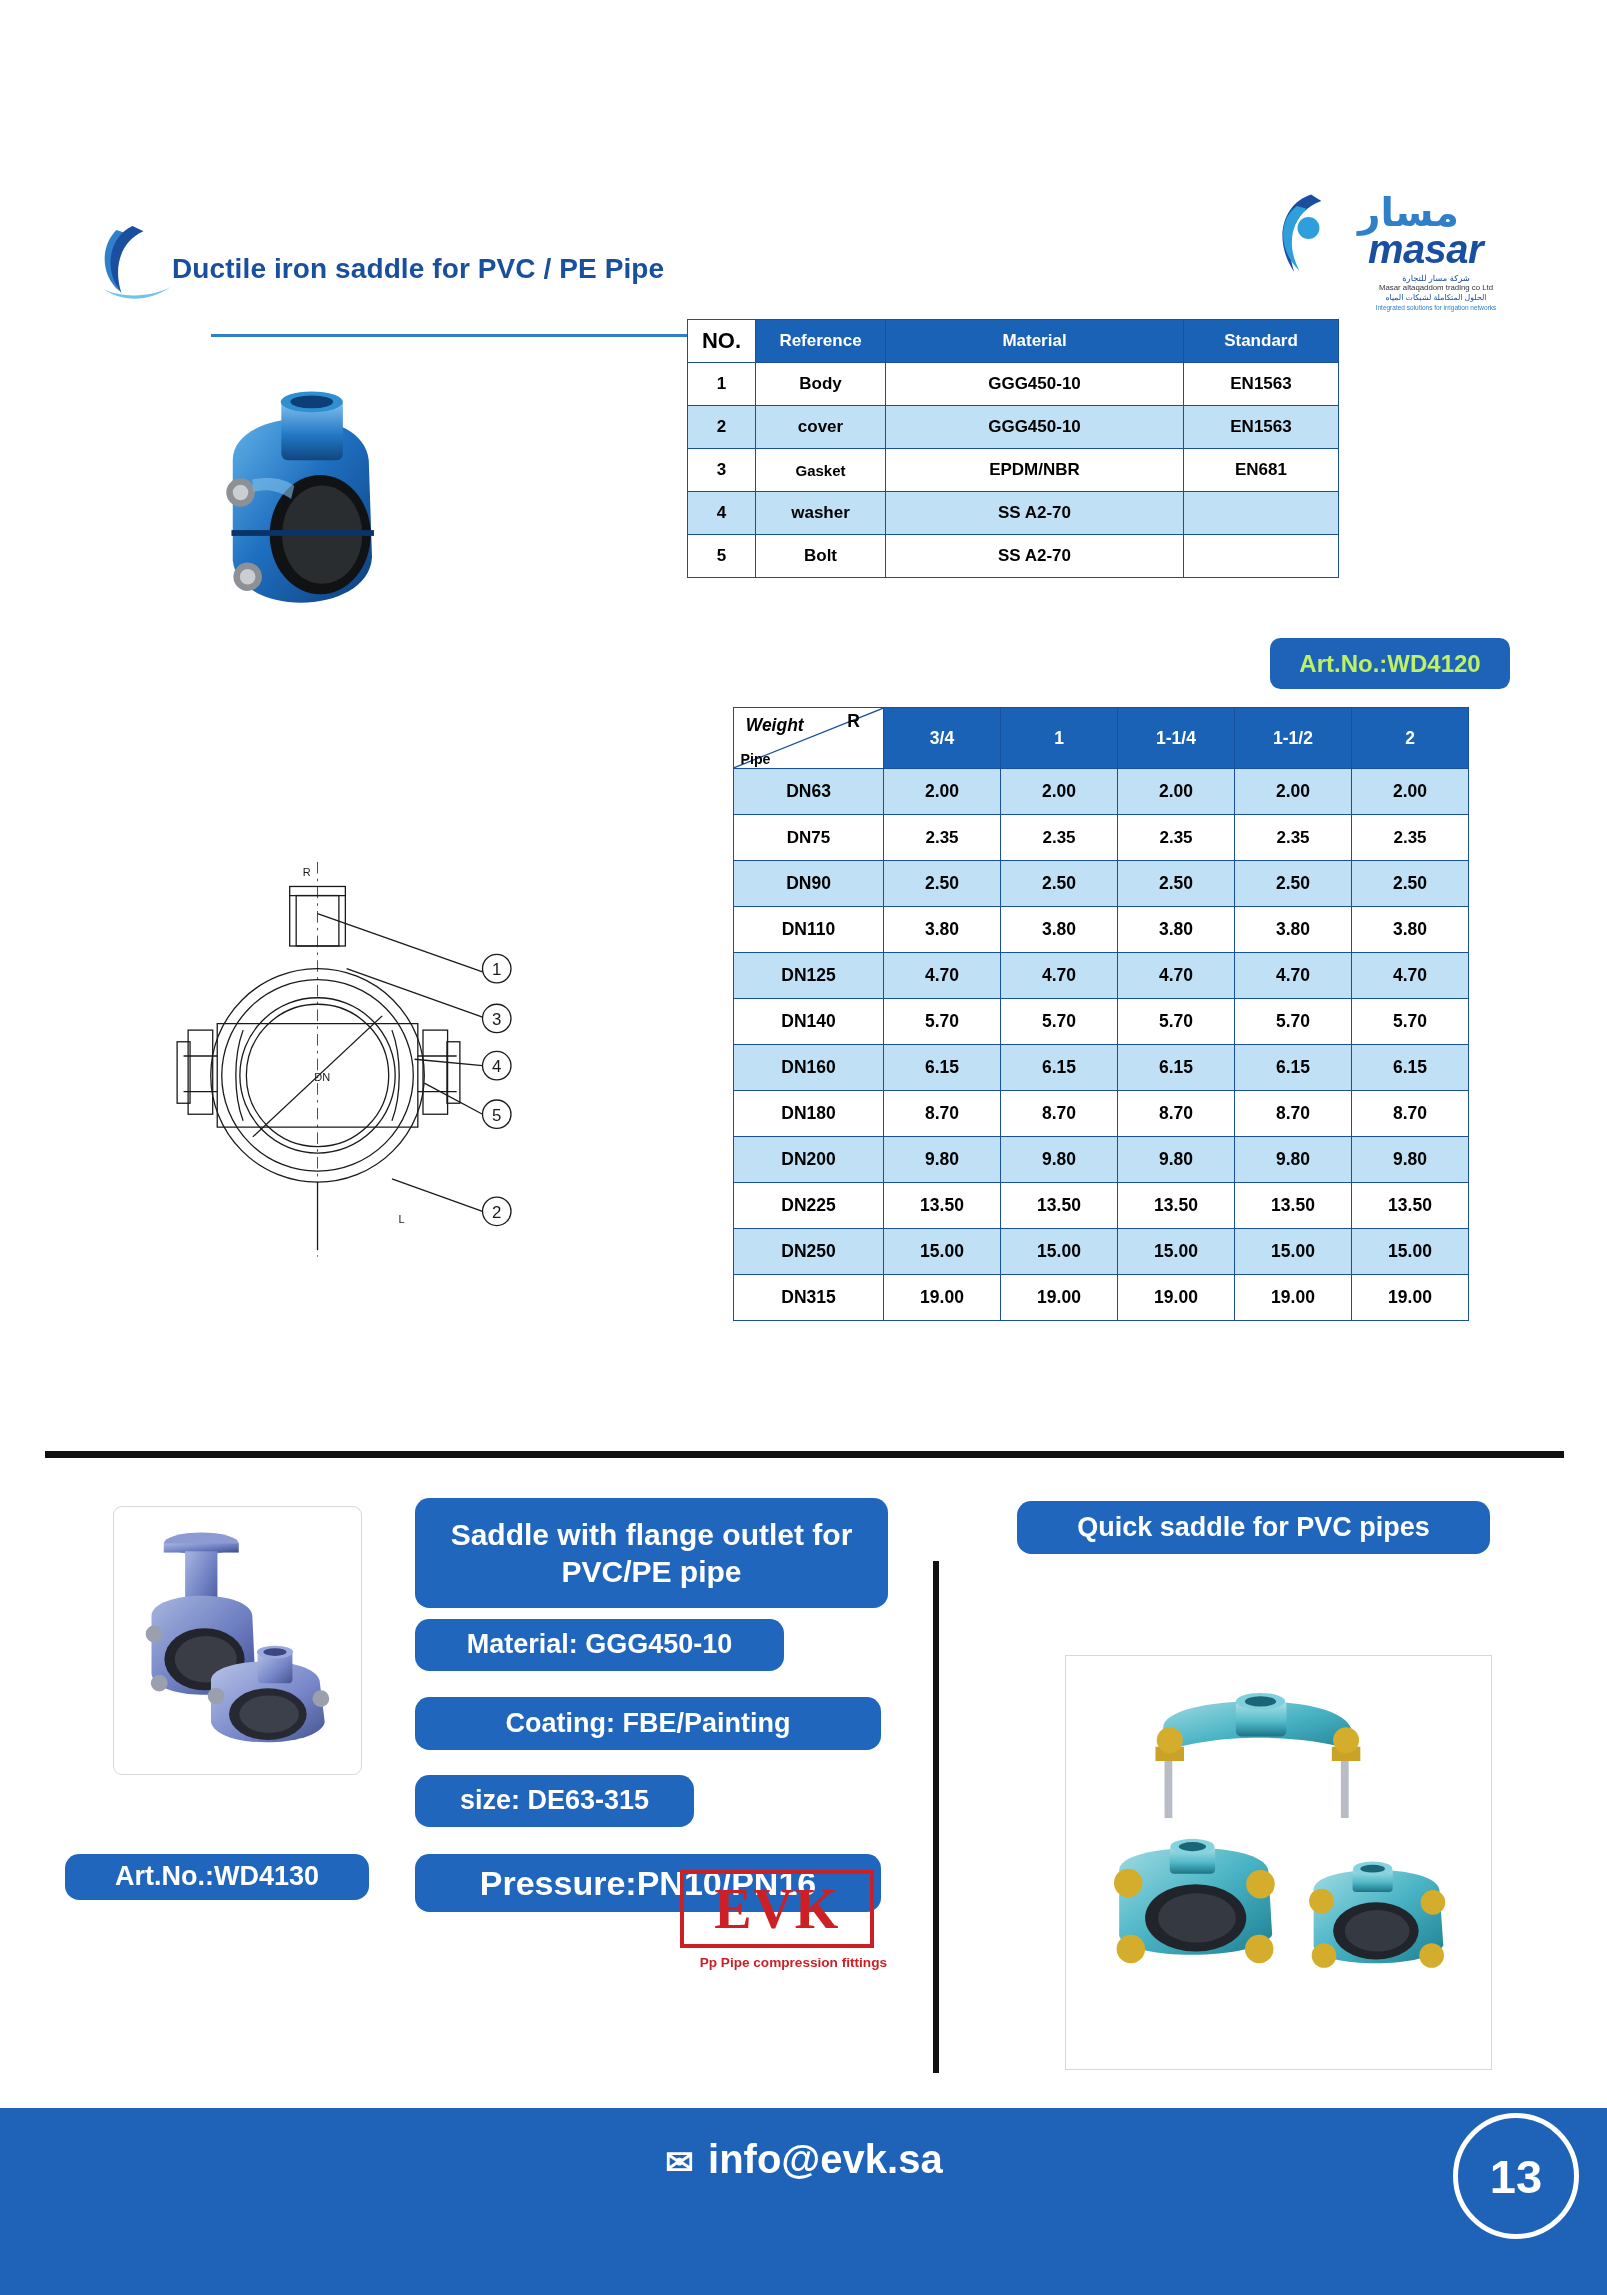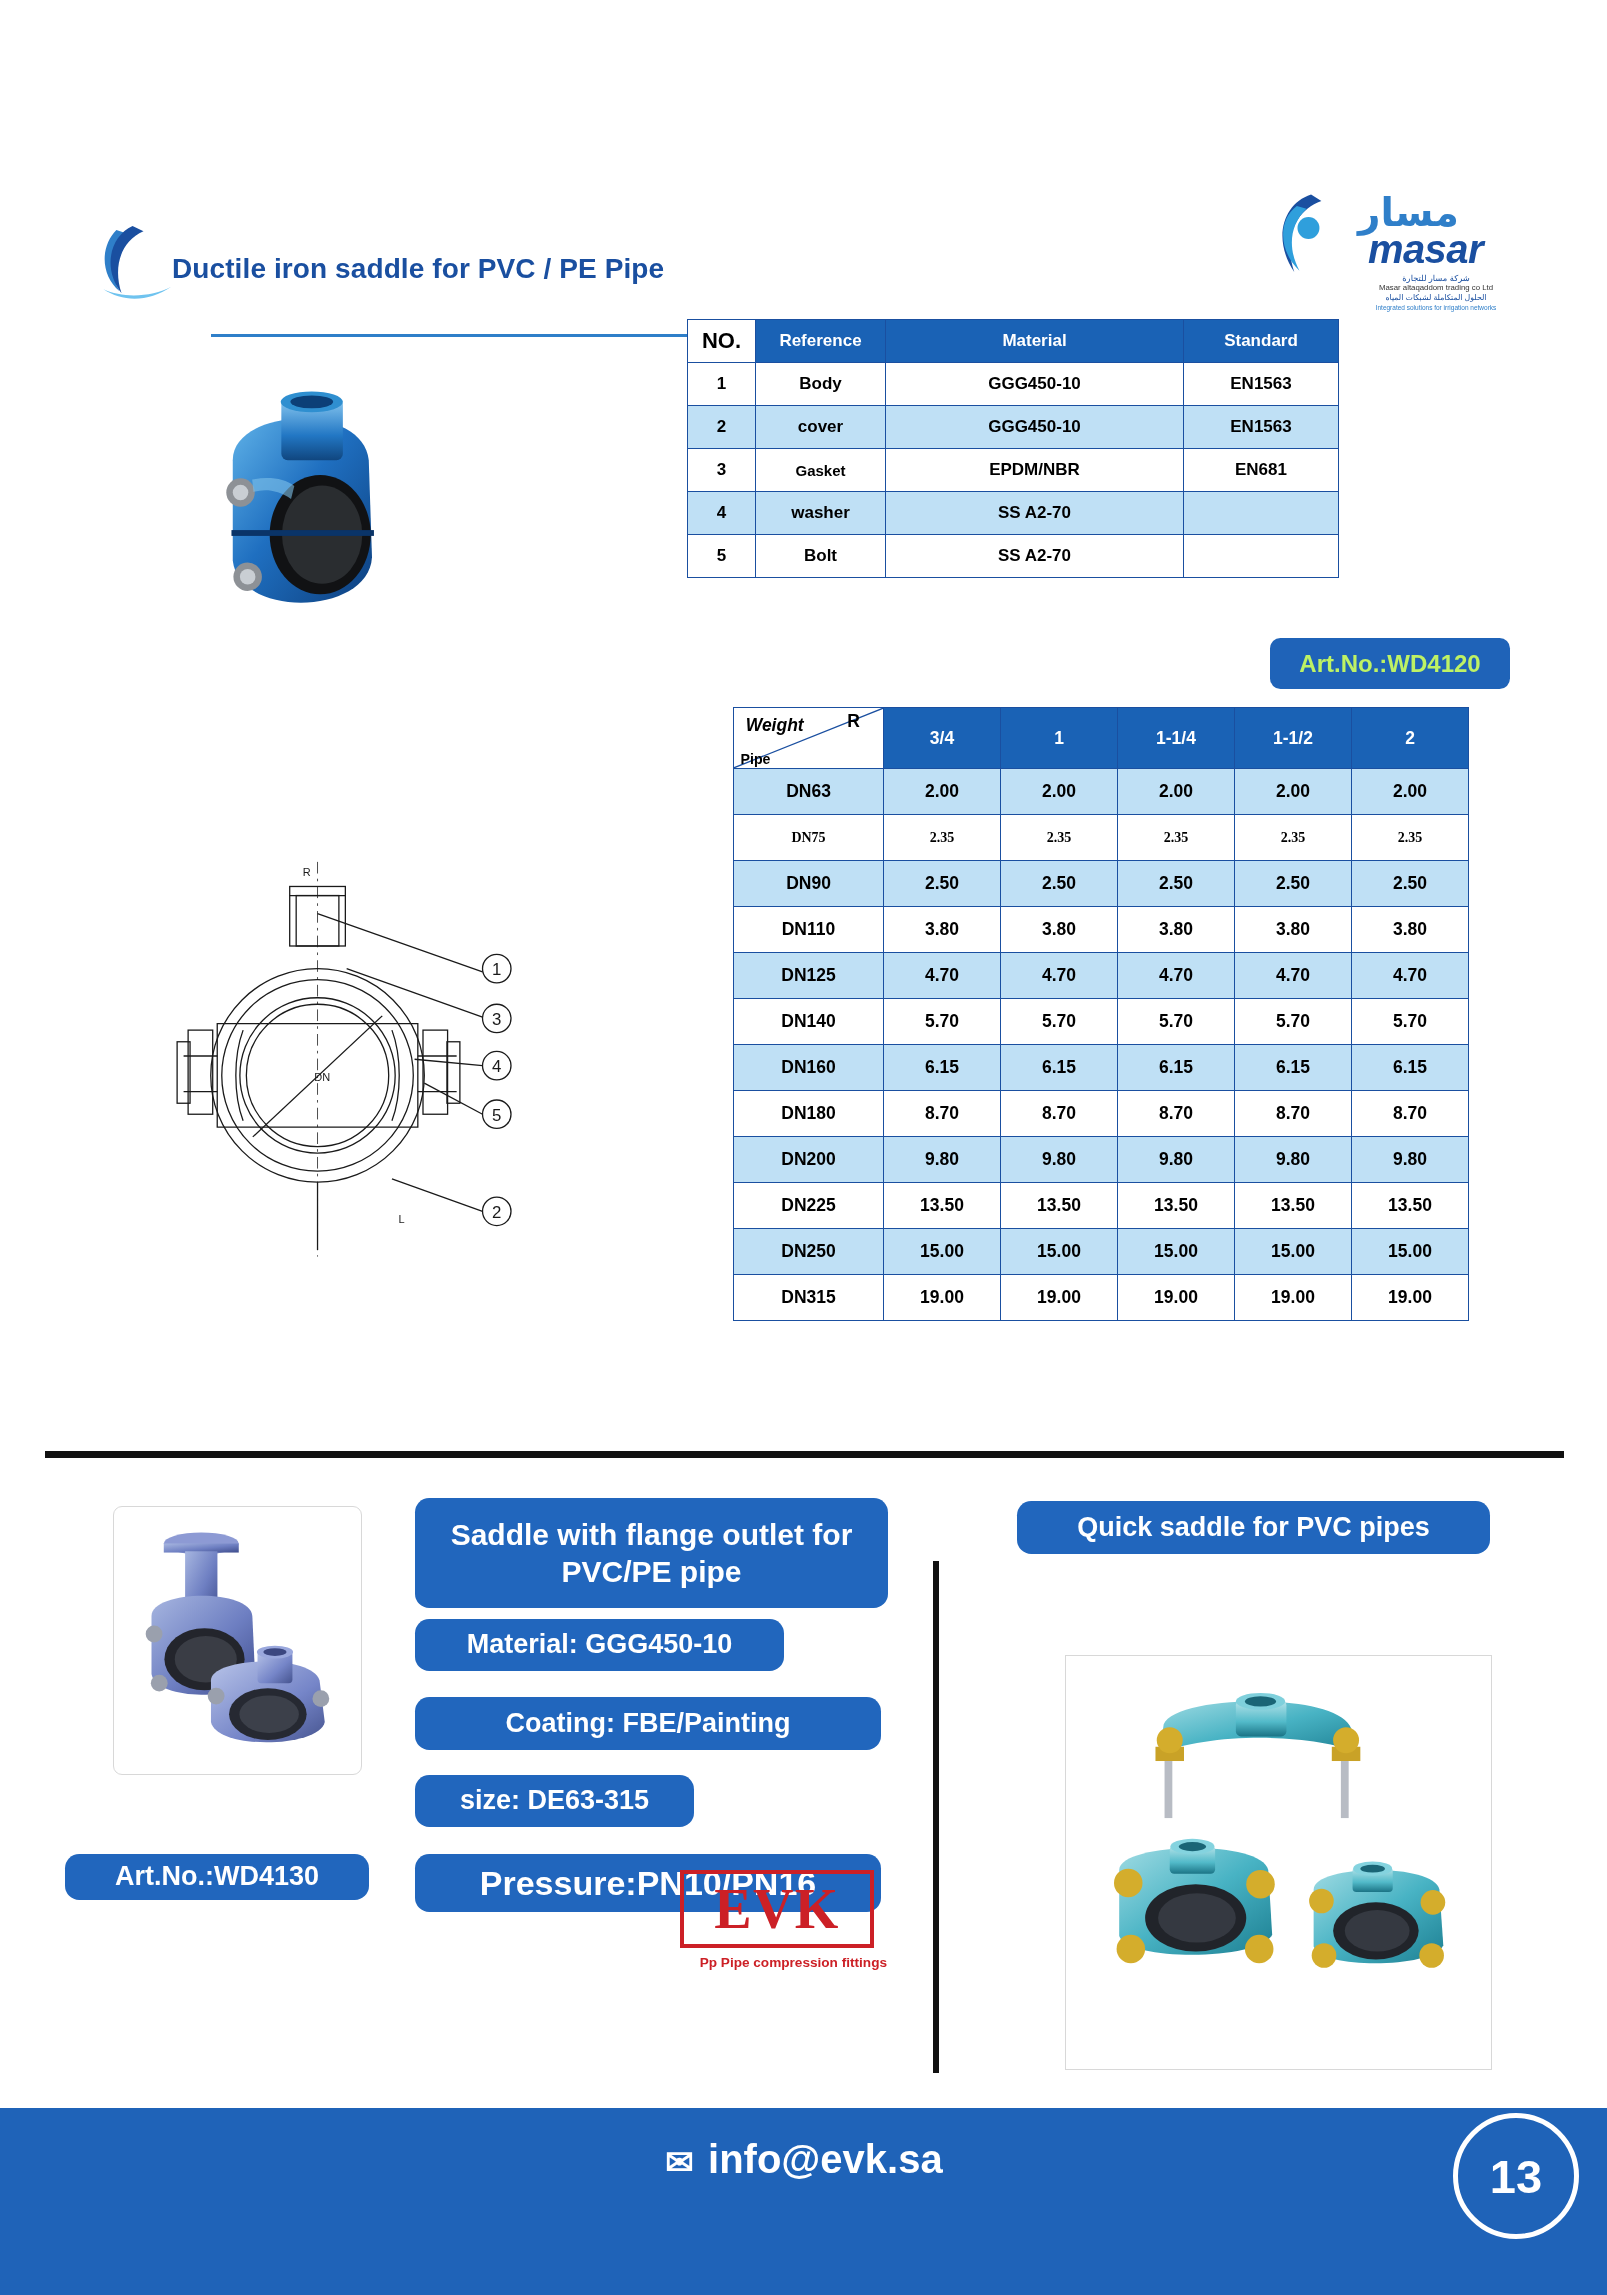--- a/index.html
+++ b/index.html
@@ -220,21 +220,21 @@
   }
   .corner-pipe {
     position: absolute;
     left: 6.5px; bottom: 1.3px;
     font-size: 14.2px;
     color: #000;
   }
   .w-table thead th.hcell { width: 117px; height: 60px; }
   .w-table td.rowhdr { width: 149px; }
   .w-table tbody tr.alt td { background: #bfe0f5; }
-  .w-table td.small { font-size: 14px; font-family: Liberation Serif, serif; }
+  .w-table td.small { font-size: 17px; }
 
   
   .drawing {
     position: absolute;
     left: 120px;
     top: 836px;
     width: 518px;
     height: 440px;
   }
 

